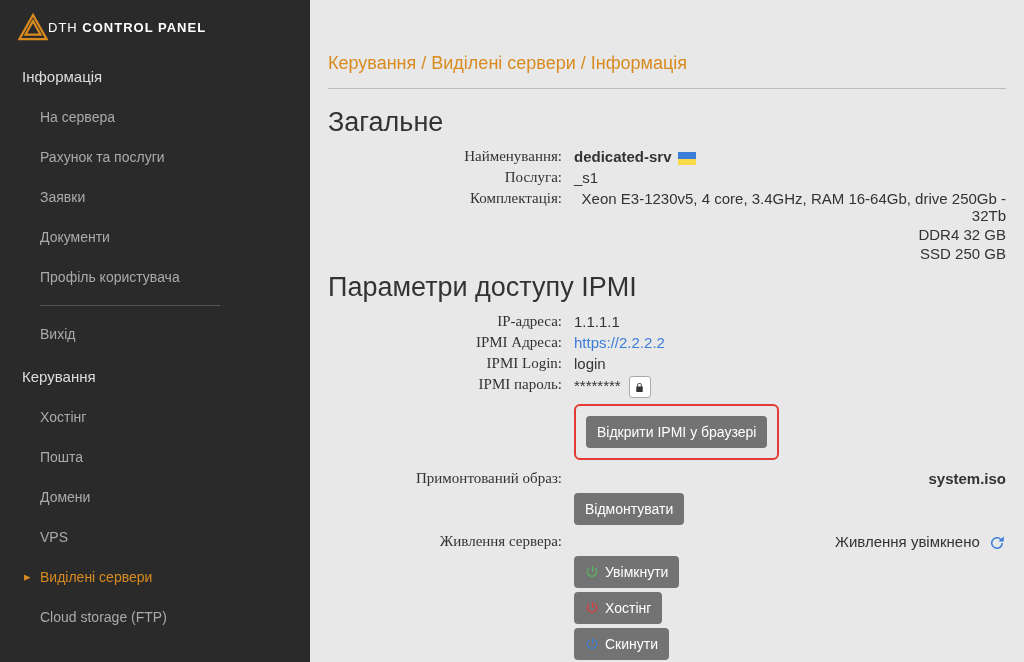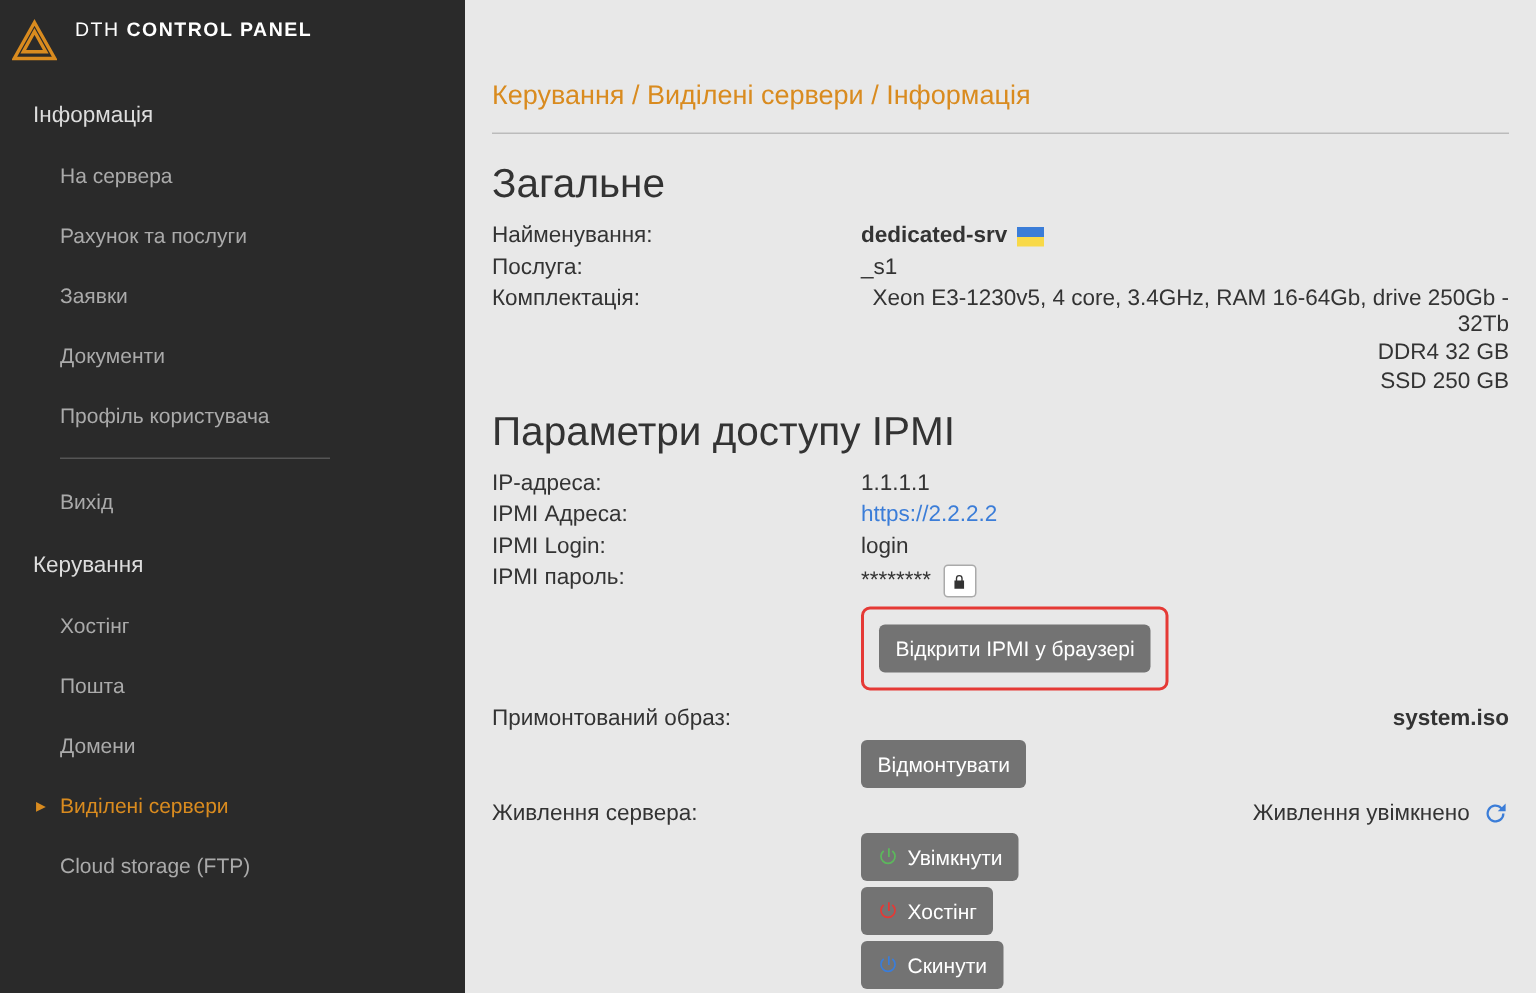--- a/index.html
+++ b/index.html
@@ -14,23 +14,22 @@
     .sidebar {
       width: 310px;
       background: #2a2a2a;
       color: #bbb;
       flex-shrink: 0;
       display: flex;
       flex-direction: column;
     }
     .sidebar-header {
       display: flex;
-      align-items: flex-start;
-      padding: 12px 8px;
-      gap: 12px;
+      align-items: center;
+      padding: 12px 18px;
     }
     .logo-triangle {
       width: 30px;
       height: 30px;
     }
     .brand {
       color: #fff;
       font-size: 13px;
       letter-spacing: 1px;
       font-weight: 300;
@@ -90,25 +89,27 @@
     }
     .info-table {
       display: table;
       width: 100%;
     }
     .info-row {
       display: table-row;
     }
     .info-label {
       display: table-cell;
+      text-align: right;
       padding: 2px 6px 2px 0;
       color: #333;
       font-size: 15px;
       width: 240px;
       vertical-align: top;
+      font-family: Liberation Serif, serif;
     }
     .info-value {
       display: table-cell;
       padding: 2px 0 2px 6px;
       color: #333;
       font-size: 15px;
       vertical-align: top;
     }
     .bold { font-weight: 700; }
     .flag {
@@ -204,20 +205,21 @@
   <div class="nav-item">Профіль користувача</div>
   <hr class="nav-divider">
   <div class="nav-item">Вихід</div>
 
   <div class="nav-section">
     <div class="nav-heading">Керування</div>
   </div>
   <div class="nav-item">Хостінг</div>
   <div class="nav-item">Пошта</div>
   <div class="nav-item">Домени</div>
+  <div class="nav-item">VPS</div>
   <div class="nav-item active">Виділені сервери</div>
   <div class="nav-item">Cloud storage (FTP)</div>
 </aside>
 
 <main class="main">
   <div class="breadcrumb">Керування / Виділені сервери / Інформація</div>
 
   <h2 class="section-title">Загальне</h2>
   <div class="info-table">
     <div class="info-row">

